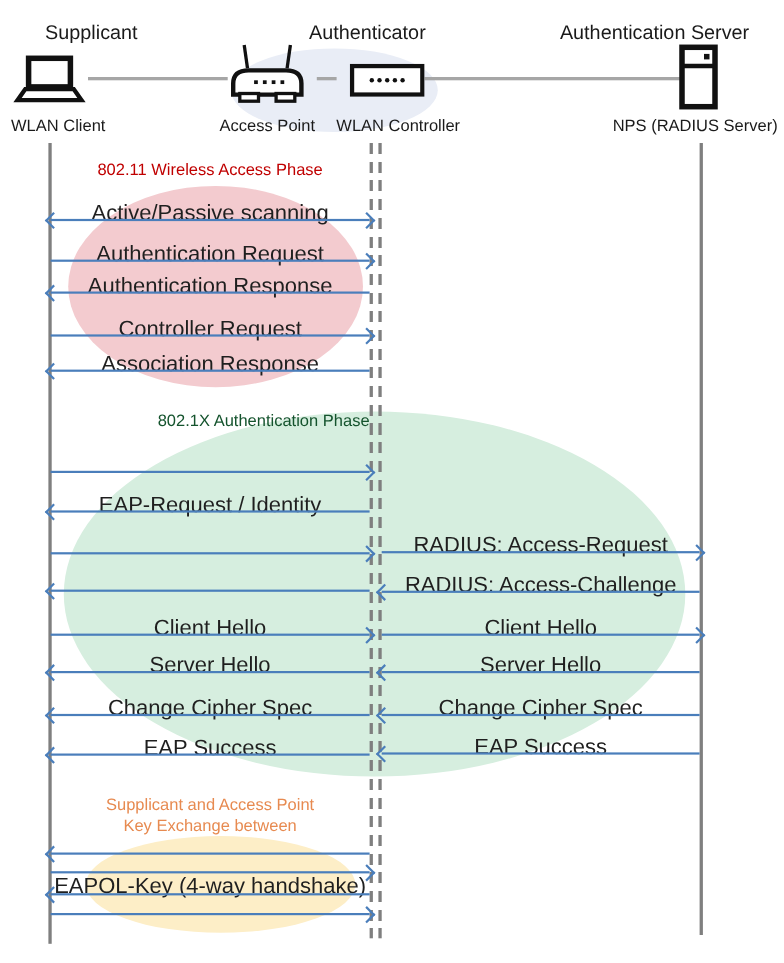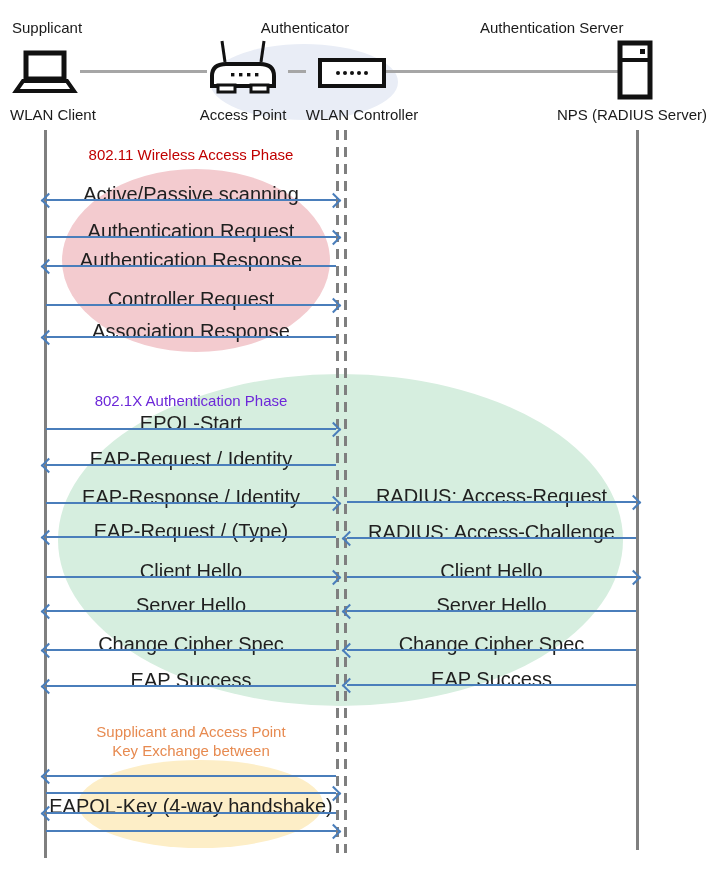--- a/index.html
+++ b/index.html
@@ -3,21 +3,21 @@
 <meta charset="utf-8">
 <style>
   html,body { margin:0; padding:0; background:#fff; }
   .canvas {
     position:relative; width:713px; height:875px; background:#ffffff;
     font-family:"Liberation Sans", sans-serif; color:#1f1f1f; overflow:hidden;
   }
   .abs { position:absolute; }
 
   
-  .role  { position:absolute; top:19px; font-size:15px; color:#1a1a1a; white-space:nowrap; }
+  .role  { position:absolute; top:19px; font-size:18px; color:#1a1a1a; white-space:nowrap;margin-left:29px; }
   .nlabel{ position:absolute; top:106px; font-size:15px; color:#1a1a1a; white-space:nowrap; }
   .ctr   { text-align:center; }
 
   
   .ell { position:absolute; border-radius:50%; }
   .halo   { left:210px; top:44px;  width:188px; height:76px;  background:#e9edf6; }
   .phase1 { left:62px;  top:169px; width:268px; height:183px; background:#f3cbcf; }
   .phase2 { left:58px;  top:374px; width:565px; height:332px; background:#d6eedf; }
   .phase3 { left:78px;  top:760px; width:245px; height:88px;  background:#fdeec7; }
 
@@ -38,21 +38,21 @@
   .ah.l { border-width:2px 2px 0 0; transform:rotate(-135deg); left:-3px;  top:-6px; }
 
   
   .mlabel { position:absolute; font-size:20px; color:#1f1f1f; text-align:center; white-space:nowrap; }
   .lab-l { left:46px;  width:290px; }
   .lab-r { left:347px; width:289px; }
 
   
   .ptitle { position:absolute; left:46px; width:290px; font-size:15px; text-align:center; white-space:nowrap; }
   .t1 { top:146px; color:#c00000; }
-  .t2 { top:392px; color:#6d28d9; }
+  .t2 { top:374px; color:#14532d;text-align:right; }
   .t3 { top:722px; color:#e78a50; line-height:19px; }
   svg { display:block; }
 </style>
 </head>
 <body>
 
 <div class="canvas">
 
   <div class="role" style="left:12px">Supplicant</div>
   <div class="role ctr" style="left:210px;width:190px">Authenticator</div>
@@ -141,36 +141,33 @@
   <div class="mlabel lab-l" style="top:288px">Controller Request</div>
   <div class="arrow span-l" style="top:304px">
       <span class="ah r"></span>
     </div>
 
   <div class="mlabel lab-l" style="top:320px">Association Response</div>
   <div class="arrow span-l" style="top:336px">
       <span class="ah l"></span>
     </div>
 
-  <div class="mlabel lab-l" style="top:412px">EPOL-Start</div>
   <div class="arrow span-l" style="top:428px">
       <span class="ah r"></span>
     </div>
 
   <div class="mlabel lab-l" style="top:448px">EAP-Request / Identity</div>
   <div class="arrow span-l" style="top:464px">
       <span class="ah l"></span>
     </div>
 
-  <div class="mlabel lab-l" style="top:486px">EAP-Response / Identity</div>
   <div class="arrow span-l" style="top:502px">
       <span class="ah r"></span>
     </div>
 
-  <div class="mlabel lab-l" style="top:520px">EAP-Request / (Type)</div>
   <div class="arrow span-l" style="top:536px">
       <span class="ah l"></span>
     </div>
 
   <div class="mlabel lab-l" style="top:560px">Client Hello</div>
   <div class="arrow span-l" style="top:576px">
       <span class="ah r"></span>
     </div>
 
   <div class="mlabel lab-l" style="top:594px">Server Hello</div>

